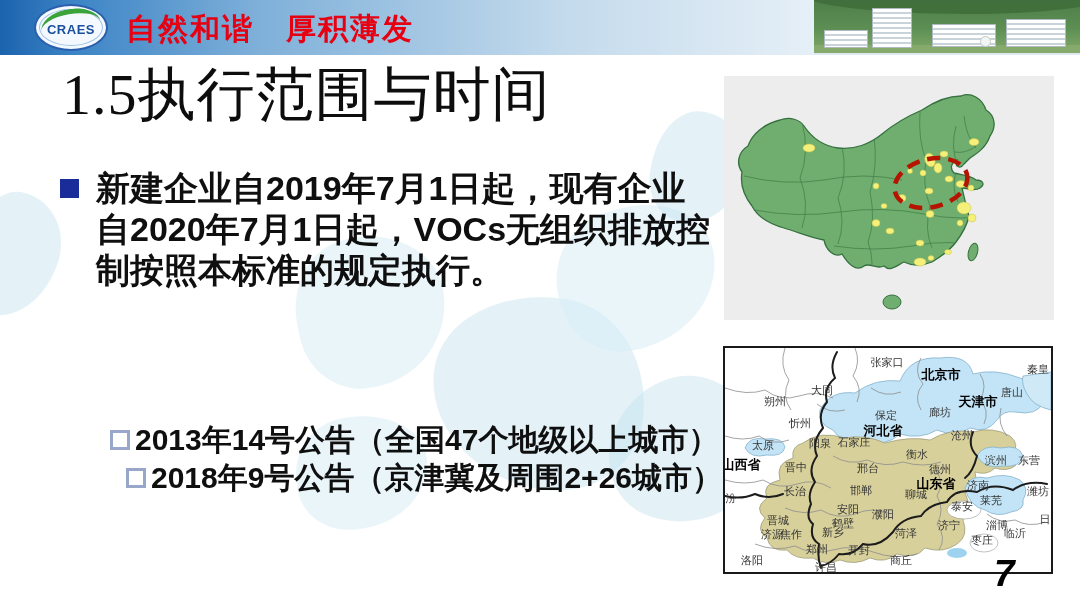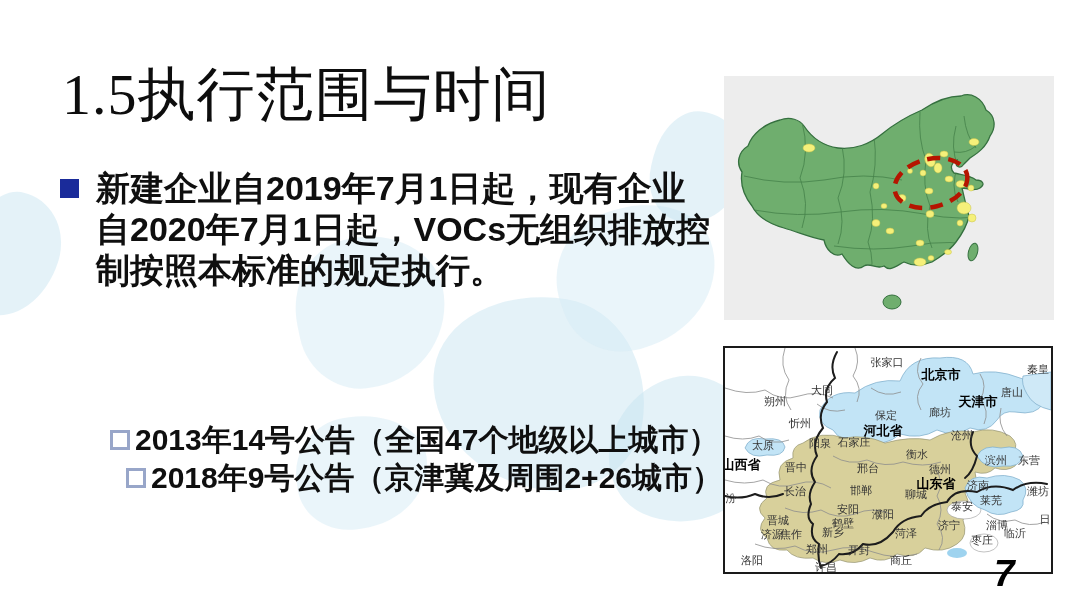--- a/index.html
+++ b/index.html
@@ -58,20 +58,37 @@
 <div class="slide">
 
   <div class="wm" style="left:-34px;top:192px;width:92px;height:126px;transform:rotate(18deg);"></div>
   <div class="wm wm2" style="left:296px;top:236px;width:150px;height:150px;transform:rotate(-12deg);"></div>
   <div class="wm" style="left:432px;top:296px;width:214px;height:192px;transform:rotate(9deg);border-radius:56% 44% 42% 58%/46% 58% 42% 54%;"></div>
   <div class="wm wm2" style="left:556px;top:206px;width:162px;height:140px;transform:rotate(-20deg);"></div>
   <div class="wm" style="left:612px;top:376px;width:150px;height:150px;transform:rotate(24deg);border-radius:48% 52% 60% 40%/55% 42% 58% 45%;"></div>
   <div class="wm wm2" style="left:296px;top:416px;width:132px;height:112px;transform:rotate(-8deg);"></div>
   <div class="wm" style="left:652px;top:112px;width:92px;height:112px;transform:rotate(14deg);"></div>
 
+  <div class="header">
+    <div class="logo">
+      <div class="logo-inner"></div>
+      <div class="logo-swoosh"></div>
+      <div class="logo-text">CRAES</div>
+    </div>
+    <div class="motto">自然和谐　厚积薄发</div>
+    <div class="photo">
+      <div class="trees"></div>
+      <div class="lawn"></div>
+      <div class="bldg" style="left:10px;top:30px;width:42px;height:16px;"></div>
+      <div class="bldg" style="left:58px;top:8px;width:38px;height:38px;"></div>
+      <div class="bldg" style="left:118px;top:24px;width:62px;height:21px;"></div>
+      <div class="bldg" style="left:192px;top:19px;width:58px;height:26px;"></div>
+      <div class="dome" style="left:166px;top:36px;"></div>
+    </div>
+  </div>
 
   <div class="title">1.5执行范围与时间</div>
 
   <div class="bullet b1">
     <div class="bullet-sq"></div>
     <div class="bullet-text"><span>新建企业自2019年7月1日起，现有企业自2020年7月1日起，VOCs无组织排放控制按照本标准的规定执行。</span></div>
   </div>
 
 
   <div class="sub s1">

